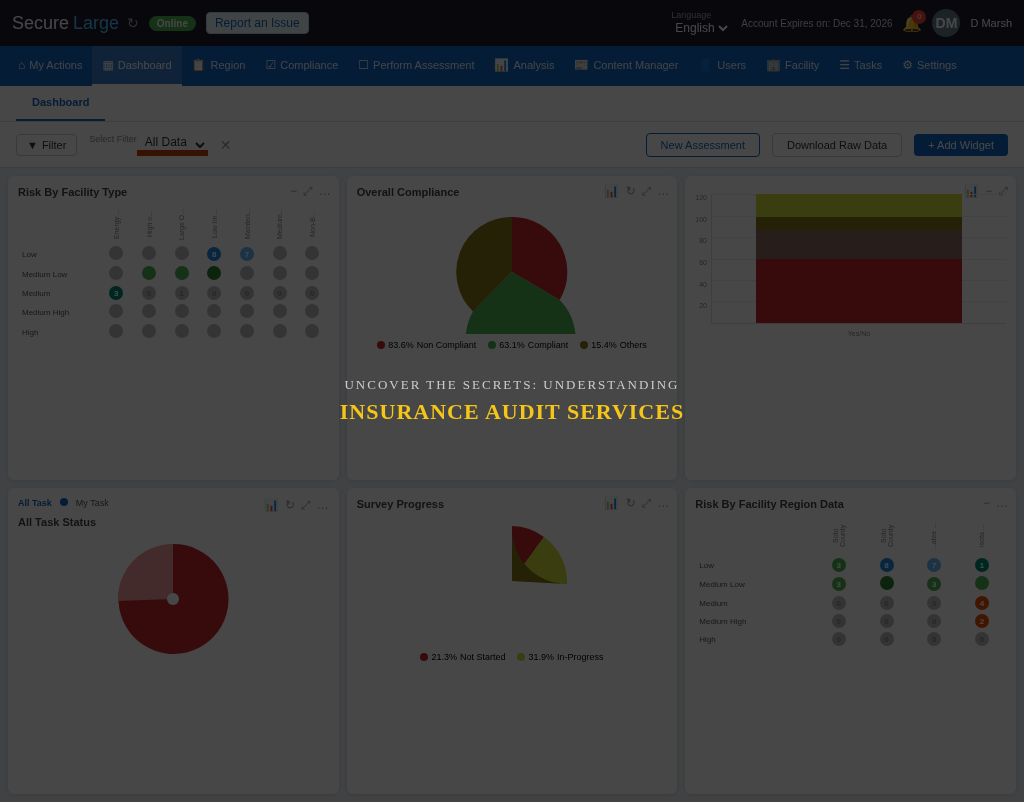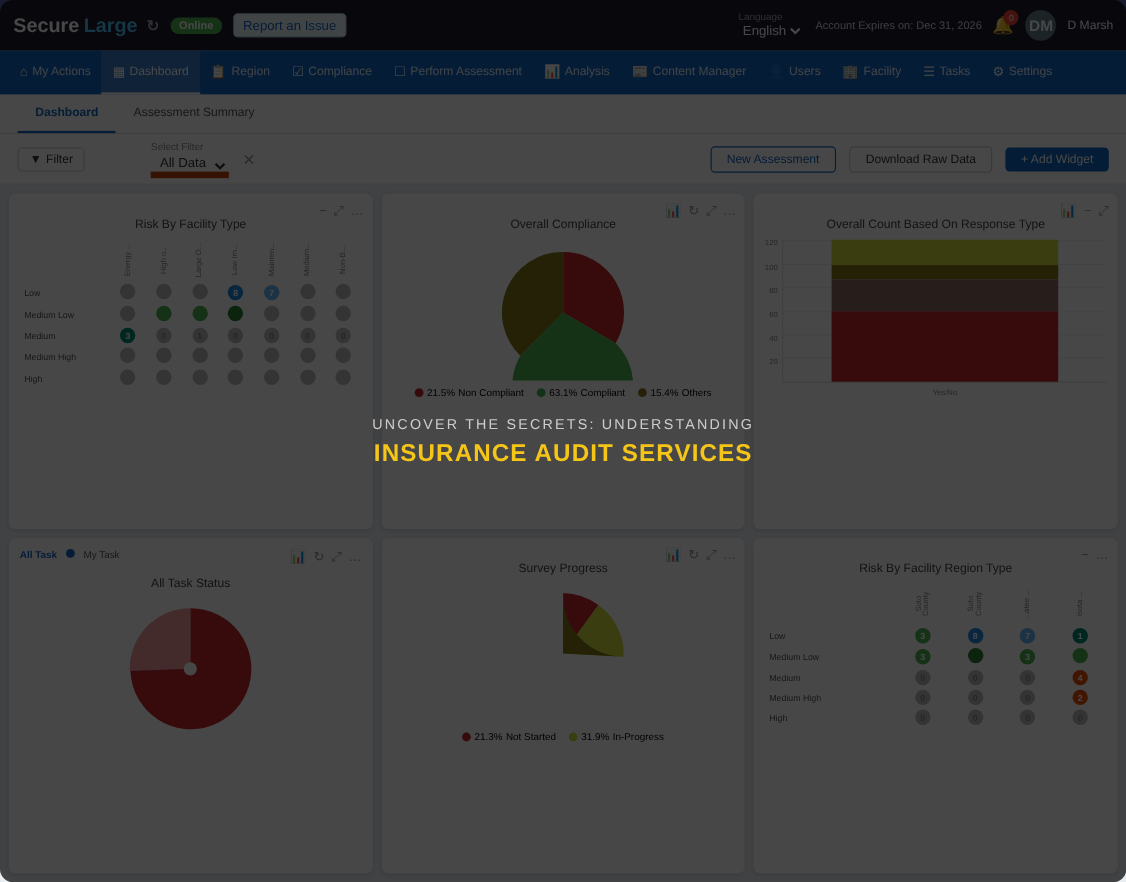--- a/index.html
+++ b/index.html
@@ -13,21 +13,21 @@
       padding: 0 12px;
       height: 46px;
       gap: 10px;
     }
     .logo {
       display: flex;
       align-items: center;
       gap: 4px;
       color: white;
       font-size: 18px;
-      font-weight: 700;
+      font-weight: 400;
       flex-shrink: 0;
     }
     .logo span.secure { color: white; }
     .logo span.watch { color: #4fc3f7; }
     .logo-refresh { color: #aaa; font-size: 14px; margin-left: 4px; }
     .online-badge {
       background: #4caf50;
       color: white;
       font-size: 10px;
       padding: 2px 8px;
@@ -162,22 +162,21 @@
       border-radius: 4px;
       padding: 4px 10px;
       font-size: 11px;
       cursor: pointer;
       background: white;
       color: #333;
     }
     .filter-label { font-size: 9px; color: #888; margin-bottom: 2px; }
     .filter-select-wrap {
       display: flex;
-      flex-direction: column;
-      margin-left: 48px;
+      flex-direction: row;
     }
     .filter-select {
       border: none;
       border-bottom: 6px solid #c2410c;
       font-size: 12px;
       color: #333;
       outline: none;
       background: transparent;
       padding: 0 4px;
       cursor: pointer;
@@ -230,25 +229,24 @@
     .widget {
       background: white;
       border-radius: 6px;
       box-shadow: 0 1px 4px rgba(0,0,0,0.1);
       padding: 10px;
       position: relative;
       overflow: hidden;
     }
     .widget-title {
       font-size: 11px;
-      font-weight: 400;
+      font-weight: 700;
       color: #444;
-      text-align: center;
+      text-align: left;
       margin-bottom: 6px;
-      margin-top: 12px;
     }
     .widget-controls {
       position: absolute;
       top: 8px;
       right: 8px;
       display: flex;
       gap: 6px;
       align-items: center;
     }
     .widget-ctrl-btn {
@@ -260,21 +258,22 @@
     
     .overlay {
       position: absolute;
       top: 0; left: 0; right: 0; bottom: 0;
       background: rgba(0,0,0,0.72);
       display: flex;
       flex-direction: column;
       align-items: center;
       justify-content: center;
       z-index: 100;
-      border-radius: 12px;
+      border-radius: 0;
+      font-family: Liberation Serif, serif;
     }
     .overlay-subtitle {
       color: #ccc;
       font-size: 13px;
       letter-spacing: 2px;
       text-transform: uppercase;
       margin-bottom: 6px;
     }
     .overlay-title {
       color: #f5c518;
@@ -405,23 +404,20 @@
   </div>
   <div class="nav-item">
     <span class="nav-icon">⚙</span>
     <span>Settings</span>
   </div>
 </nav>
 
 <div class="sub-tabs">
   <div class="sub-tab active">
     <span>Dashboard</span>
-  </div>
-  <div class="sub-tab">
-    <span>Assessment Summary</span>
   </div>
 </div>
 
 <div class="filter-bar">
   <button class="filter-btn">
     <span>▼</span>
     <span>Filter</span>
   </button>
   <div class="filter-select-wrap">
     <span class="filter-label">Select Filter</span>
@@ -529,39 +525,38 @@
           <path d="M0,0 L0,-55 A55,55 0 0,1 47.7,28 Z" fill="#c62828"></path>
 
           <path d="M0,0 L47.7,28 A55,55 0 1,1 -39,39.5 Z" fill="#4caf50"></path>
 
           <path d="M0,0 L-39,39.5 A55,55 0 0,1 0,-55 Z" fill="#827717"></path>
         </g>
       </svg>
       <div class="pie-legend">
         <div class="legend-item">
           <div class="legend-dot" style="background:#c62828"></div>
-          <span>21.5%</span>
+          <span>83.6%</span>
           <span>Non Compliant</span>
         </div>
         <div class="legend-item">
           <div class="legend-dot" style="background:#4caf50"></div>
           <span>63.1%</span>
           <span>Compliant</span>
         </div>
         <div class="legend-item">
           <div class="legend-dot" style="background:#827717"></div>
           <span>15.4%</span>
           <span>Others</span>
         </div>
       </div>
     </div>
   </div>
 
   <div class="widget">
-    <div class="widget-title">Overall Count Based On Response Type</div>
     <div class="widget-controls">
       <span class="widget-ctrl-btn">📊</span>
       <span class="widget-ctrl-btn">−</span>
       <span class="widget-ctrl-btn">⤢</span>
     </div>
 
     <div style="display:flex;align-items:stretch;height:130px;margin-top:8px">
 
       <div style="display:flex;flex-direction:column;justify-content:space-between;align-items:flex-end;padding-right:4px;font-size:7px;color:#888;">
         <span>120</span>
@@ -658,21 +653,21 @@
         <div class="legend-item">
           <div class="legend-dot" style="background:#cddc39"></div>
           <span>31.9%</span>
           <span>In-Progress</span>
         </div>
       </div>
     </div>
   </div>
 
   <div class="widget">
-    <div class="widget-title">Risk By Facility Region Type</div>
+    <div class="widget-title">Risk By Facility Region Data</div>
     <div class="widget-controls">
       <span class="widget-ctrl-btn">−</span>
       <span class="widget-ctrl-btn">…</span>
     </div>
     <table class="region-table">
       <thead>
         <tr>
           <th></th>
           <th style="writing-mode:vertical-rl;transform:rotate(180deg);height:40px;font-size:7px">Soto County</th>
           <th style="writing-mode:vertical-rl;transform:rotate(180deg);height:40px;font-size:7px">Soto County</th>

